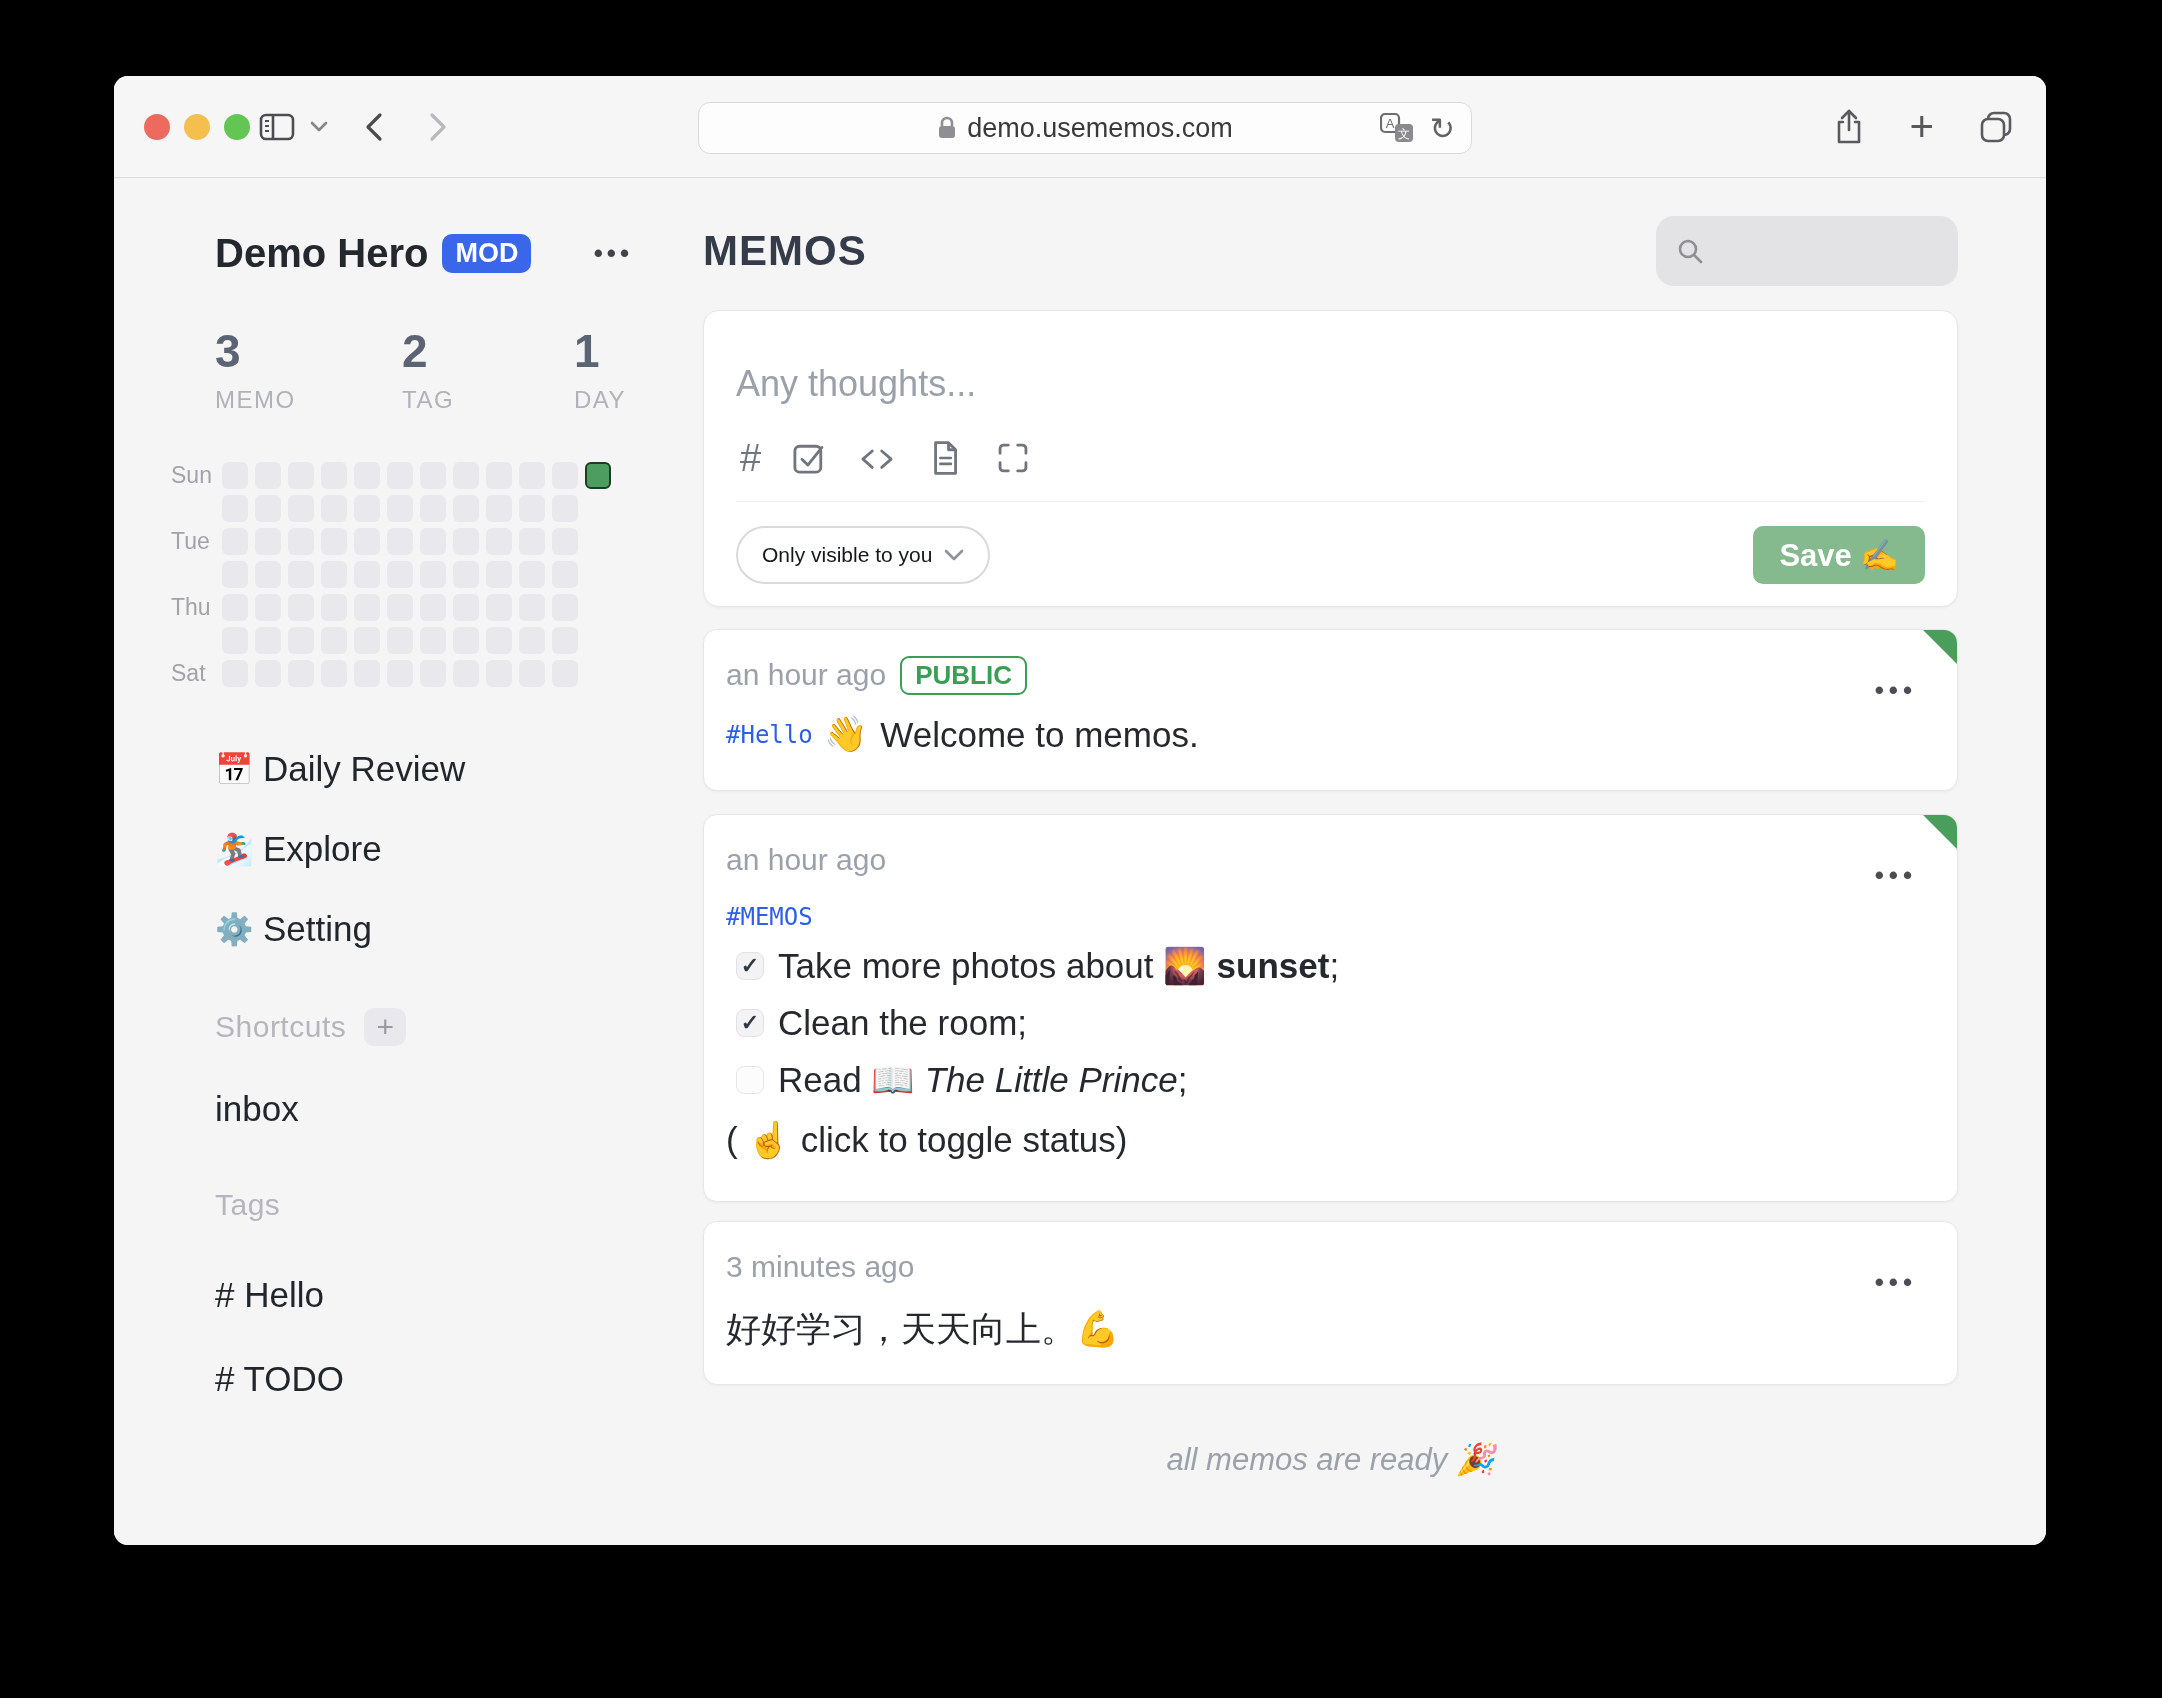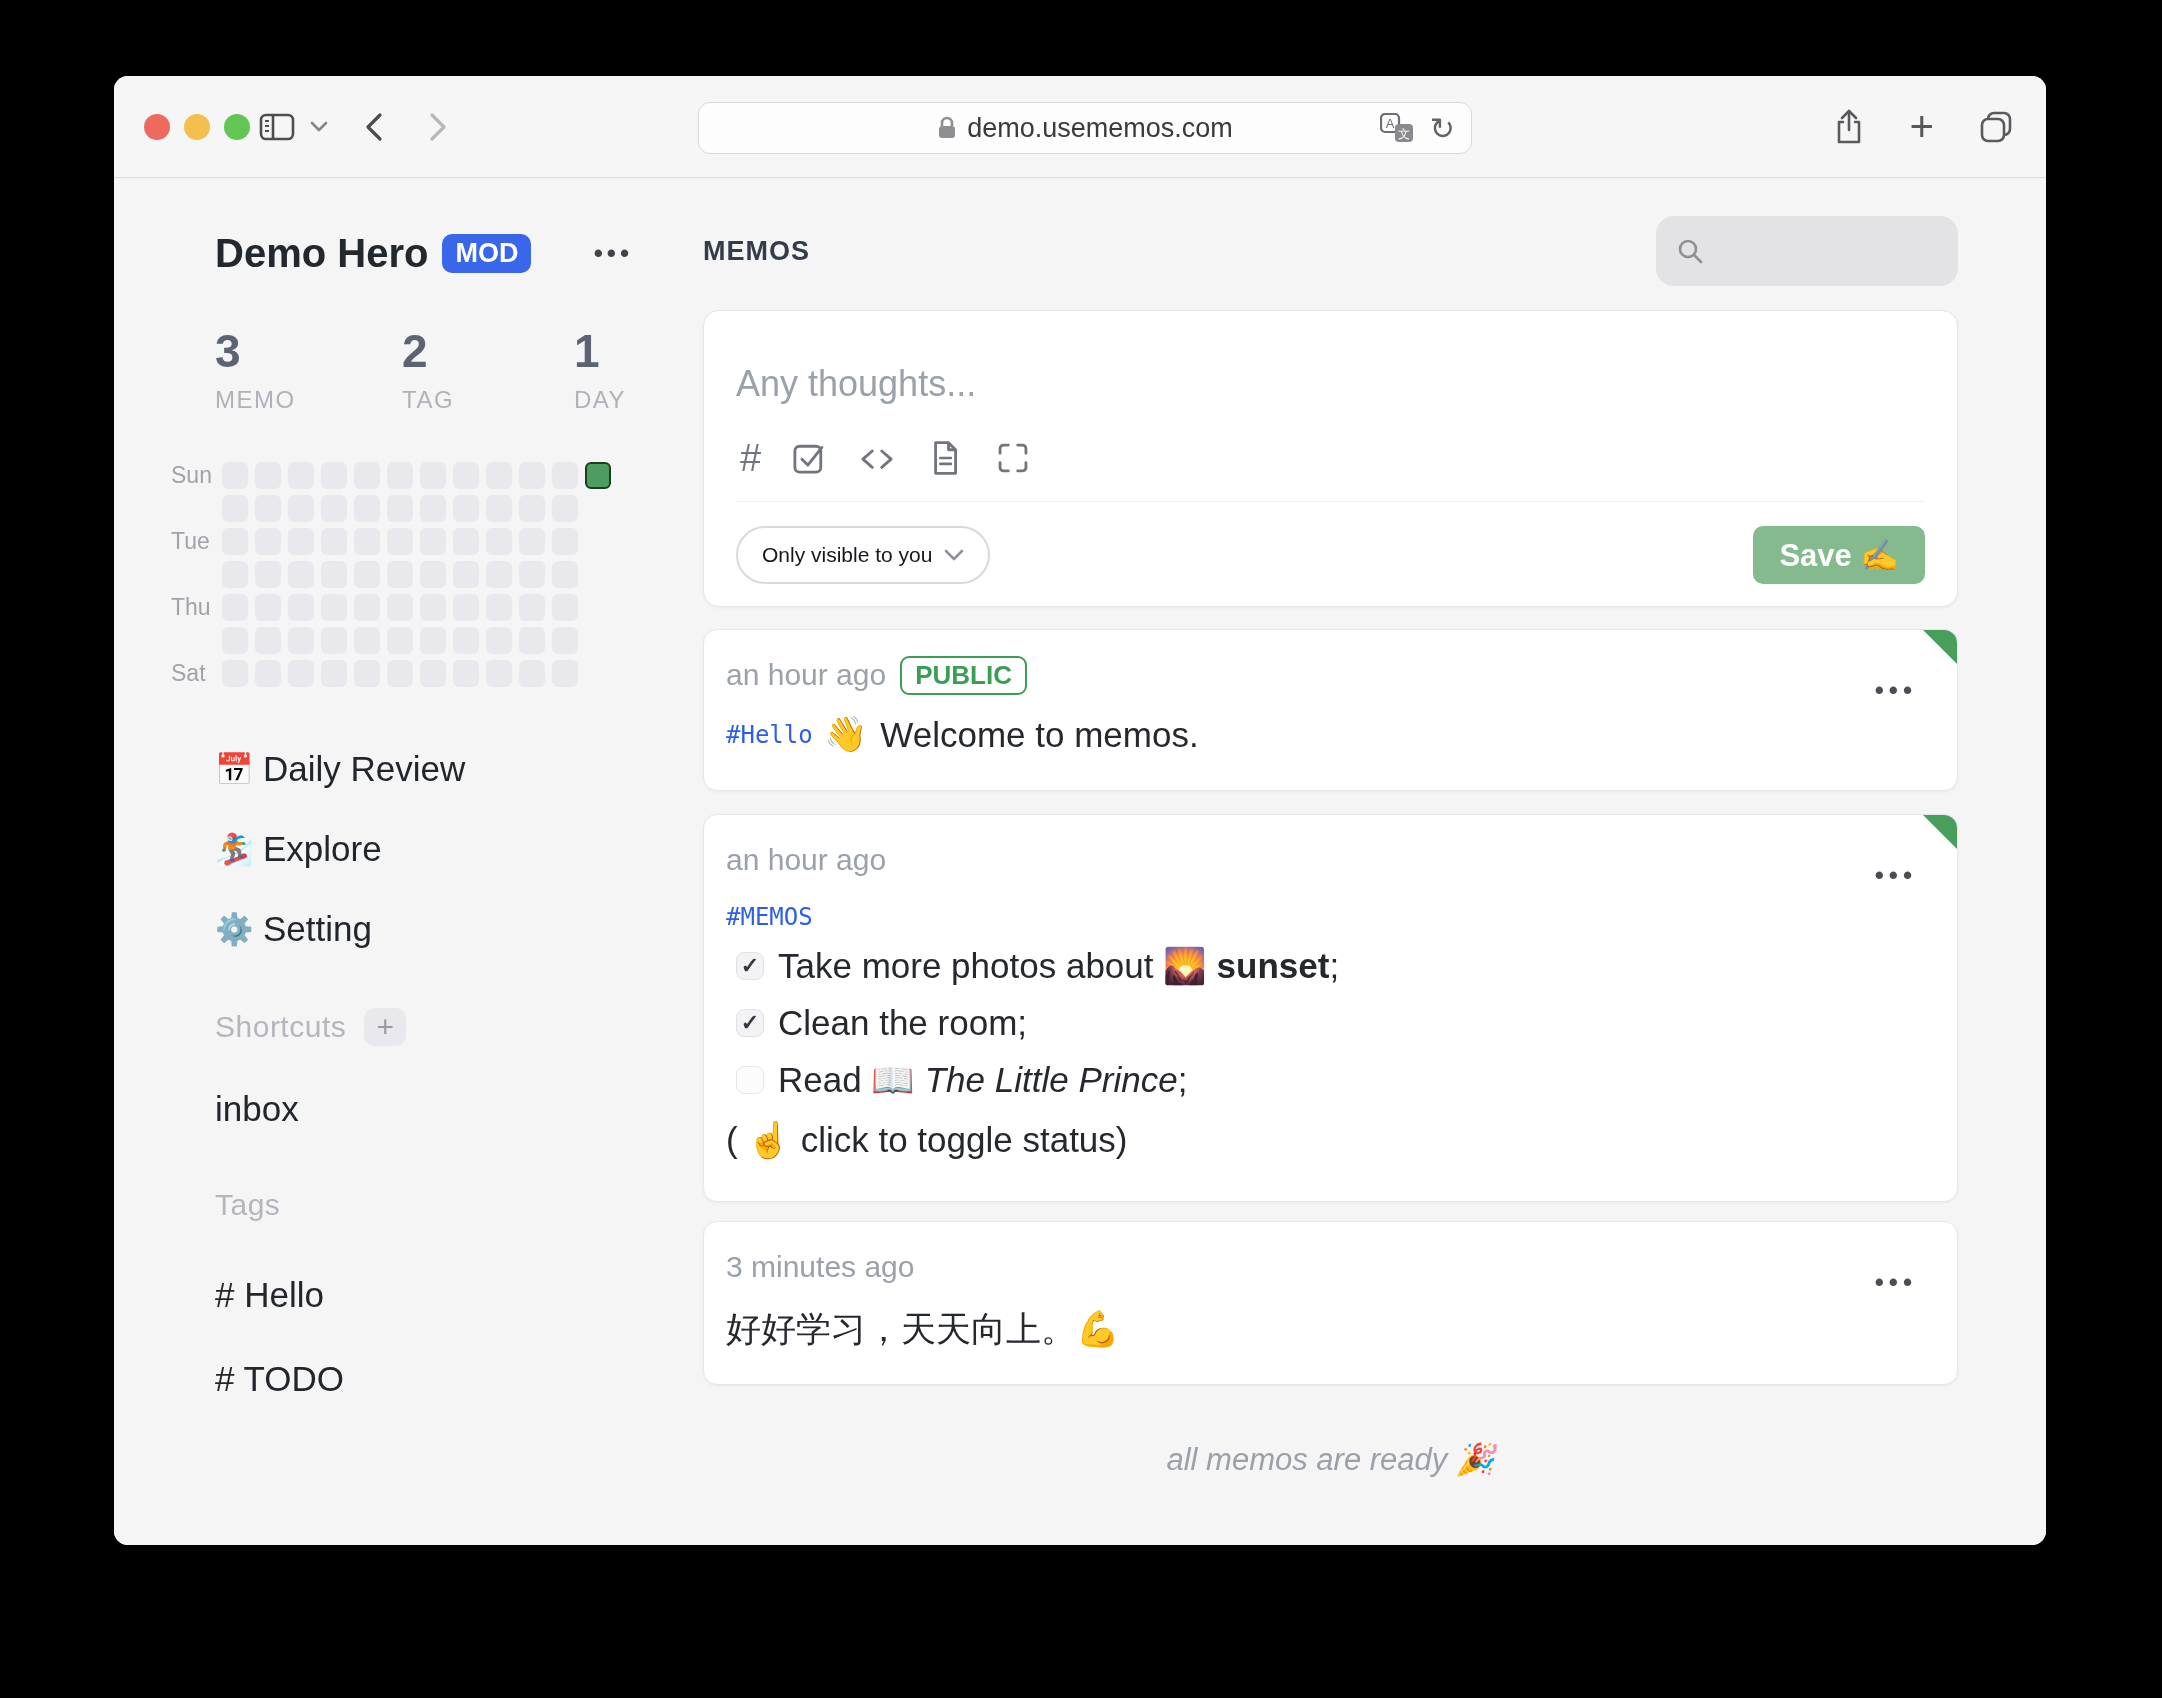--- a/index.html
+++ b/index.html
@@ -47,21 +47,21 @@
   .section-title{font-size:30px;color:#b5b5bd;letter-spacing:.5px;}
   .add-btn{margin-left:18px;width:42px;height:38px;border-radius:10px;background:#e9e8ec;border:none;
     color:#9a9aa2;font-size:30px;display:flex;align-items:center;justify-content:center;}
   .side-item{margin-top:42px;font-size:35px;color:#21262c;}
   .tags-row{margin-top:60px;height:32px;}
   .tag-item{margin-top:54px;font-size:35px;color:#21262c;}
   .tag-item + .tag-item{margin-top:44px;}
   
   .main{flex:1;box-sizing:border-box;padding:38px 88px 0 4px;}
   .main-header{display:flex;align-items:center;justify-content:space-between;height:70px;}
-  .page-title{margin:0;font-size:27px;font-weight:800;color:#343b49;letter-spacing:1px;}
+  .page-title{margin:0;font-size:42px;font-weight:800;color:#343b49;letter-spacing:1px;}
   .search-box{width:302px;height:70px;background:#e3e2e4;border-radius:18px;display:flex;align-items:center;
     padding:0 20px;box-sizing:border-box;}
   .search-box input{flex:1;margin-left:14px;background:transparent;border:none;outline:none;font-size:28px;color:#333;min-width:0;}
   .editor-card{margin-top:24px;height:297px;box-sizing:border-box;background:#fff;border:1px solid #e7e7e9;
     border-radius:16px;padding:28px 32px 24px;box-shadow:0 1px 3px rgba(0,0,0,.05);}
   .placeholder{margin-top:24px;font-size:36px;color:#9aa1ab;}
   .toolbar{margin-top:32px;margin-left:4px;display:flex;align-items:center;gap:28px;height:42px;}
   .tool{background:none;border:none;padding:0;color:#70757e;display:flex;align-items:center;}
   .hash-glyph{font-size:38px;font-weight:500;color:#70757e;line-height:1;}
   .divider{margin-top:22px;border-top:1px solid #f0f0f2;}

